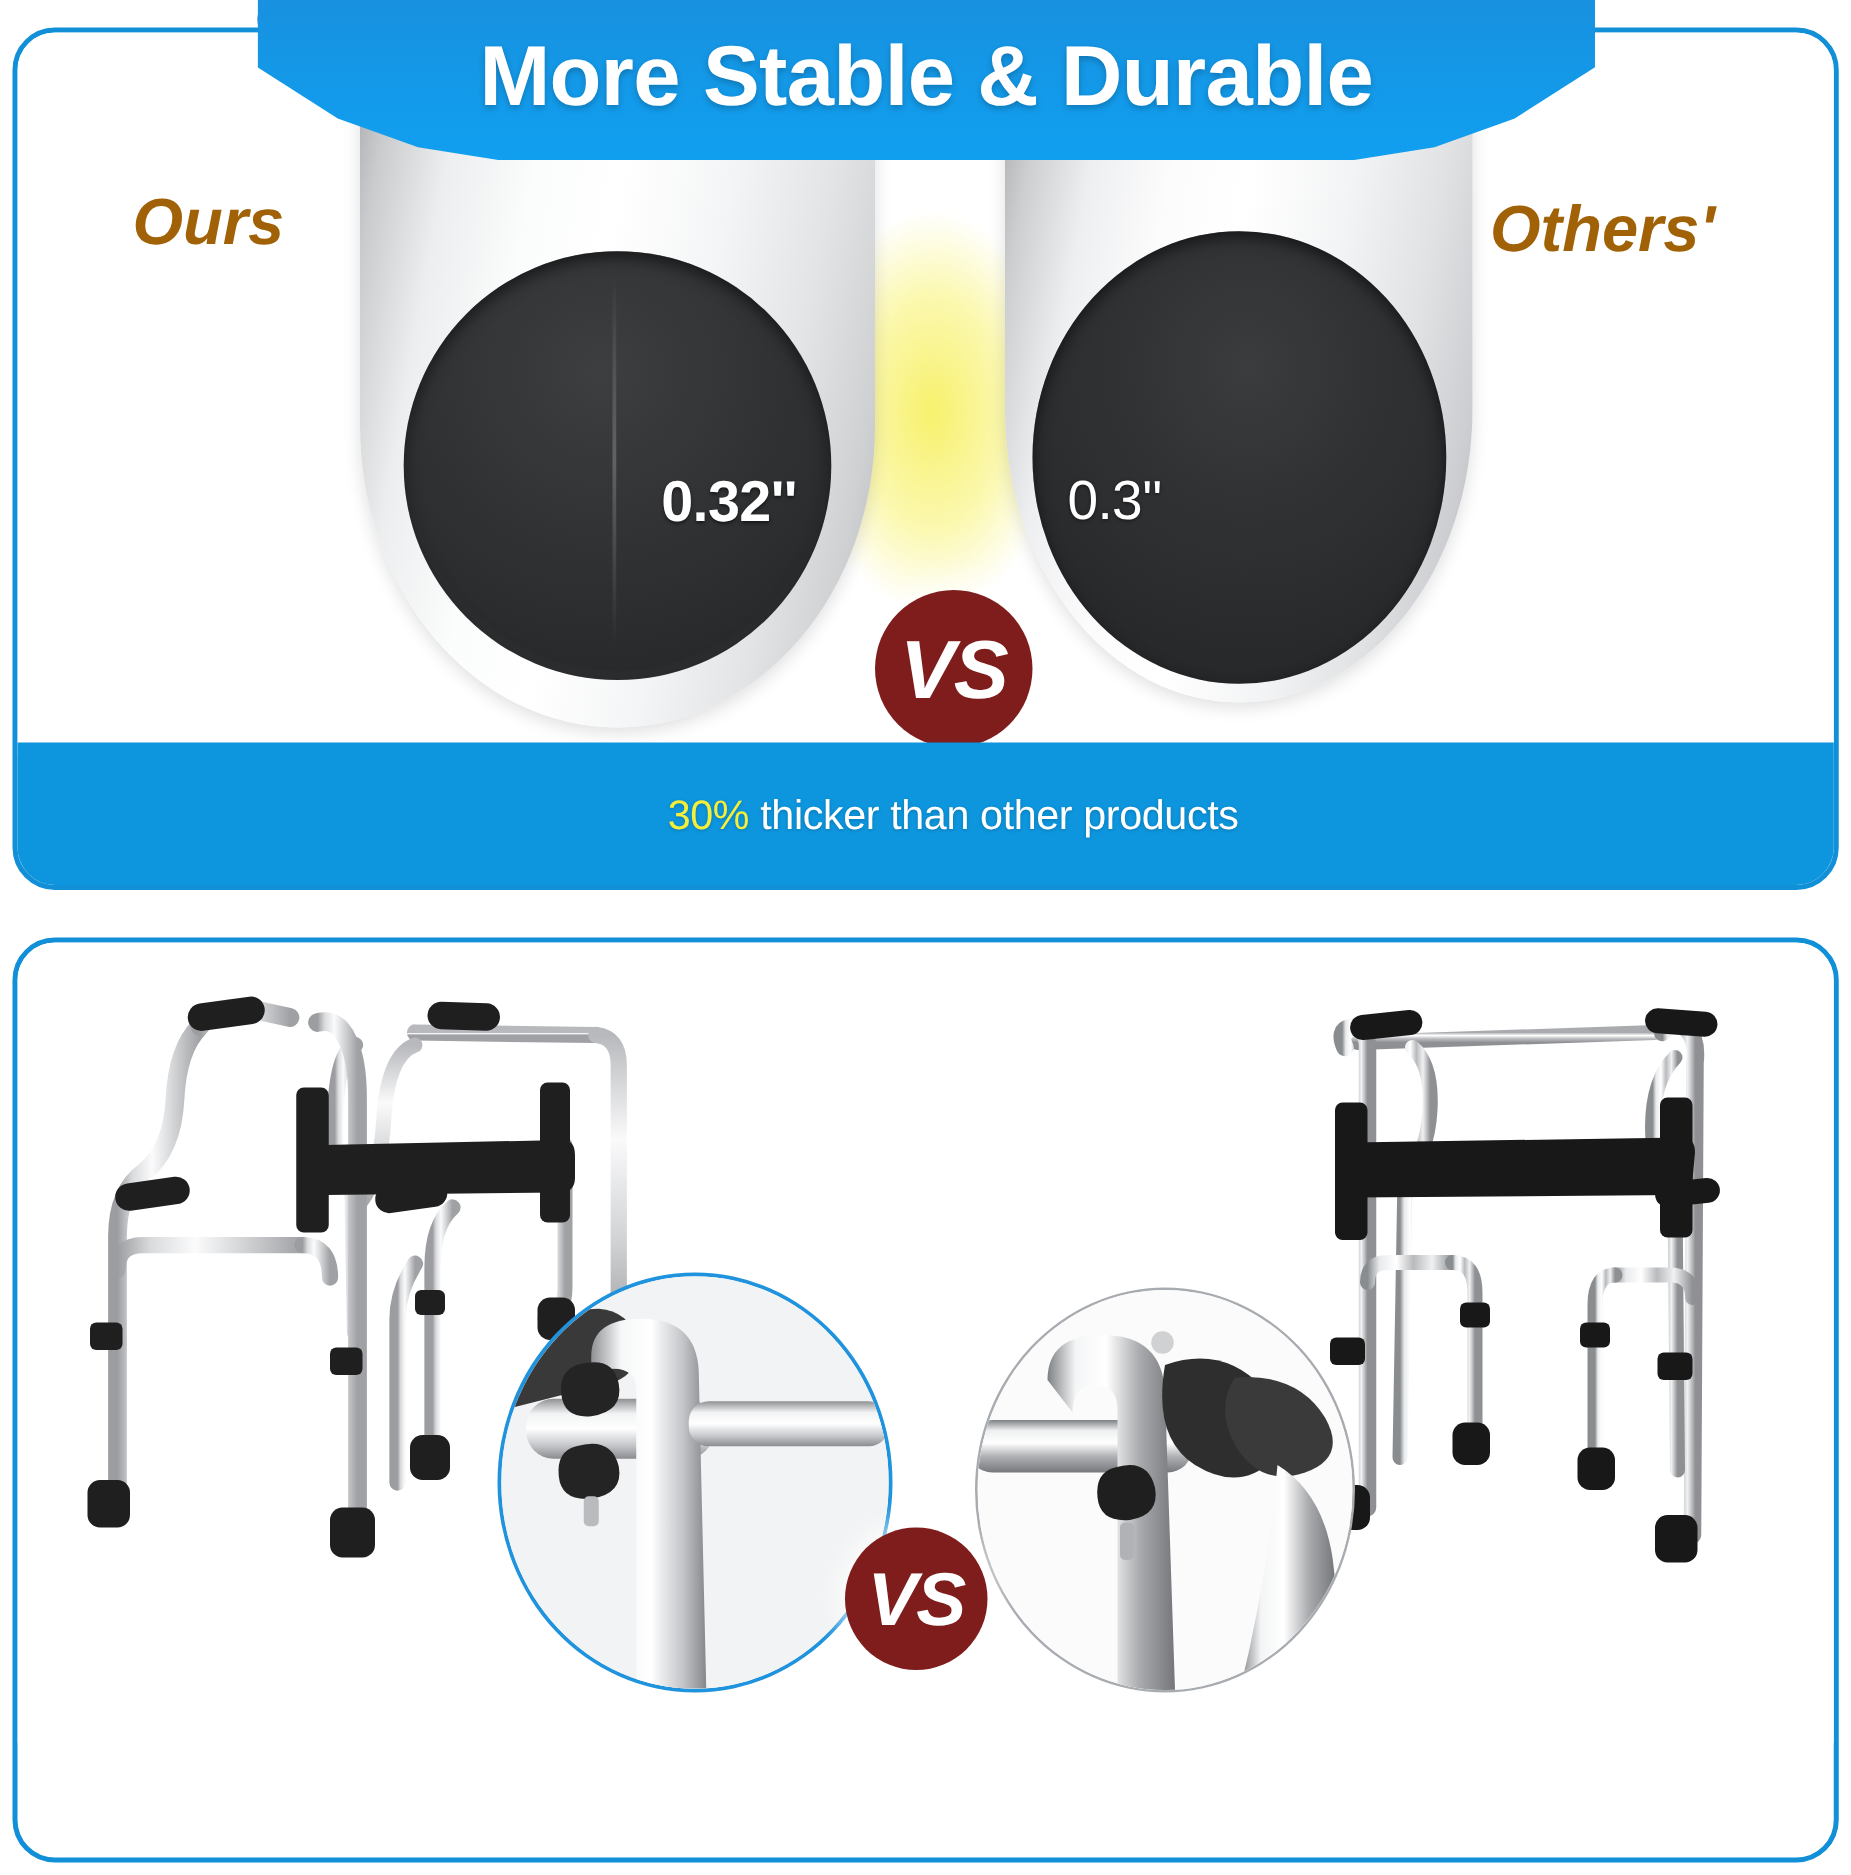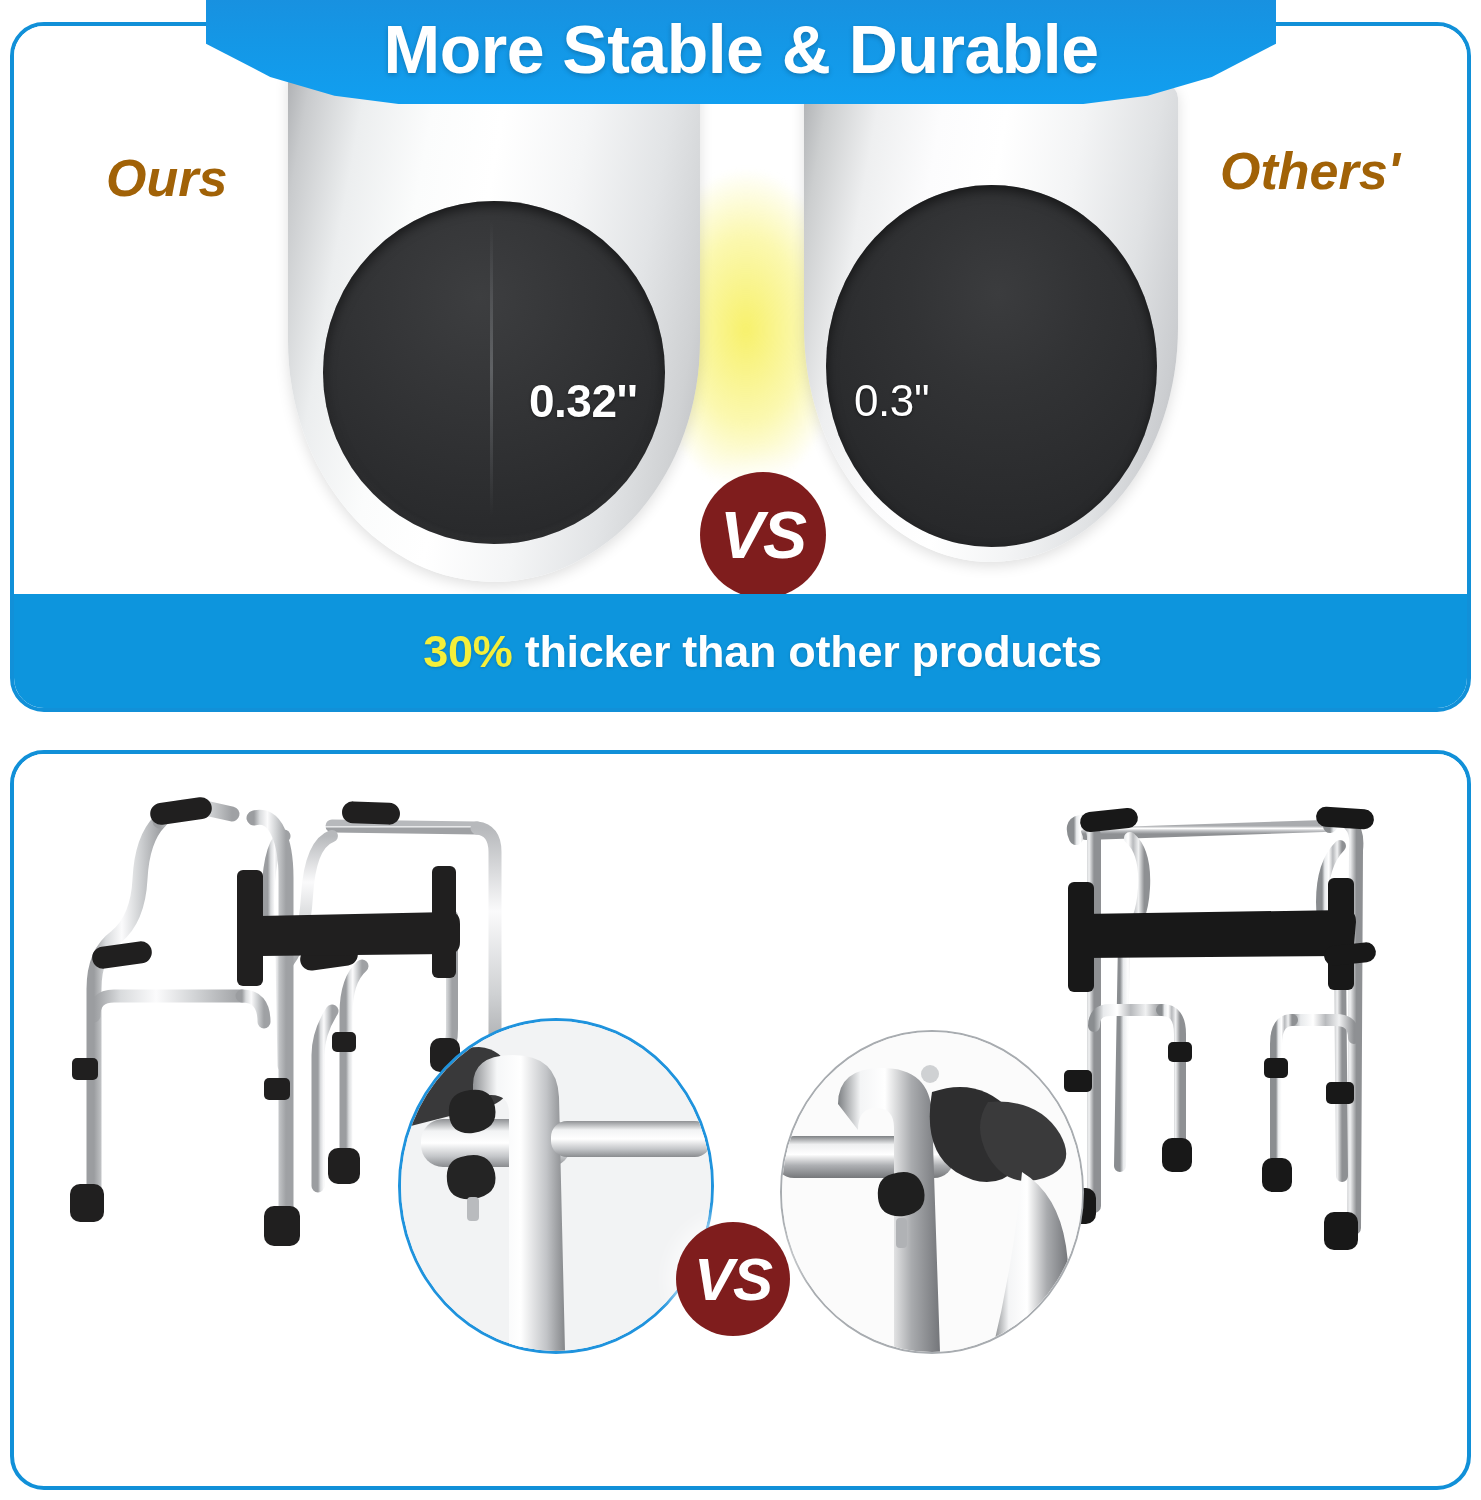--- a/index.html
+++ b/index.html
@@ -173,52 +173,52 @@
   .side-caption {
     position: absolute;
     z-index: 5;
     font-style: italic;
     font-weight: bold;
     color: #a16207;
     font-size: 52px;
     white-space: nowrap;
   }
   #caption-ours   { left: 92px;  top: 122px; }
-  #caption-others { left: 1178px; top: 115px; margin-left: 28px; }
+  #caption-others { left: 1178px; top: 128px; }
 
   
   .blue-bar {
     position: absolute;
     left: -2px;
     right: -2px;
     bottom: -2px;
     background: #0d95dd;
     display: flex;
     align-items: center;
     justify-content: center;
     z-index: 7;
   }
   #top-blue-bar { height: 116px; }
   #top-blue-bar .bar-text {
-    font-size: 45px;
-    font-weight: bold;
+    font-size: 33px;
+    font-weight: normal;
     color: #ffffff;
     text-shadow: 0 1px 3px rgba(0,0,0,0.20);
     letter-spacing: -0.3px;
     margin-left: 44px;
   }
   #top-blue-bar .hl { color: #f4ef3a; }
 
   
   #ribbon {
     position: absolute;
     left: 206px;
     top: 0px;
     width: 1070px;
-    height: 104px;
+    height: 128px;
     z-index: 20;
   }
   #ribbon .ribbon-fold-l,
   #ribbon .ribbon-fold-r {
     position: absolute;
     top: 0;
     width: 66px;
     height: 52px;
     background: #0b5a9e;
     z-index: 1;

